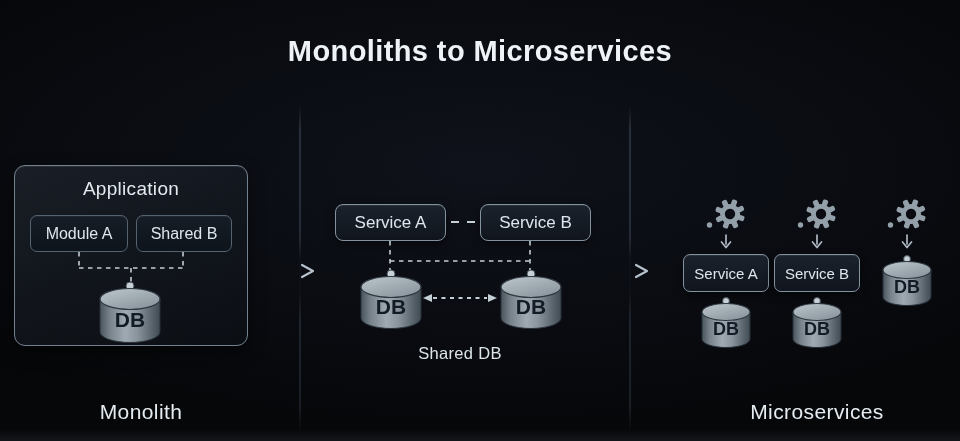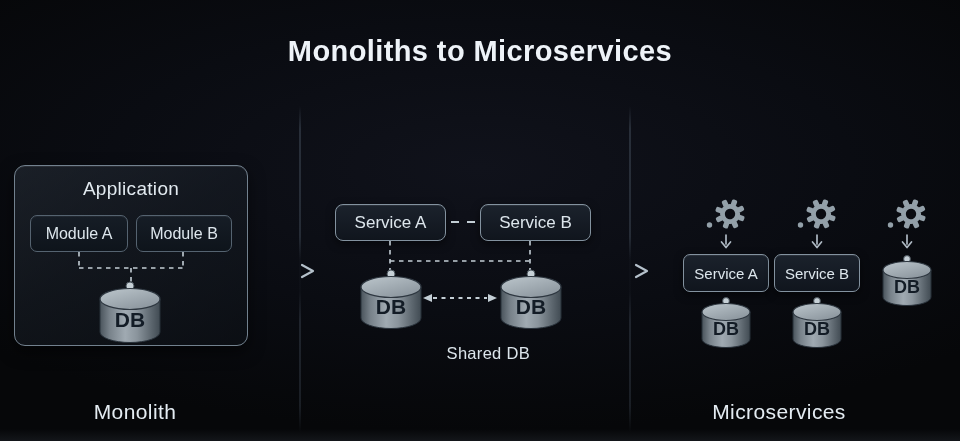--- a/index.html
+++ b/index.html
@@ -46,21 +46,21 @@
   }
   .service-box{font-size:17px;}
   .micro-col{position:absolute;top:198px;width:100px;display:flex;flex-direction:column;align-items:center;}
   .micro-box{
     position:static;box-sizing:border-box;display:flex;align-items:center;justify-content:center;
     width:86px;height:38px;margin-top:4px;font-size:15px;color:#dde6ec;
     border-radius:7px;border:1.3px solid #83929f;
     background:linear-gradient(180deg,#1b222c 0%, #10151d 100%);
     box-shadow:inset 0 1px 0 rgba(255,255,255,0.07), 0 3px 8px rgba(0,0,0,0.5);
   }
-  .shared-label{position:absolute;left:390px;top:344px;width:140px;text-align:right;
+  .shared-label{position:absolute;left:390px;top:344px;width:140px;text-align:center;
     font-size:16.5px;color:#dce5eb;letter-spacing:0.3px;}
   .section-label{position:absolute;top:400px;font-size:21px;color:#e4ecf2;letter-spacing:0.4px;text-align:center;}
   .gear-svg{display:block;}
   .down-arrow{display:block;margin-top:2px;}
   svg text{font-family:"Liberation Sans", sans-serif;}
 </style>
 </head>
 <body>
 
 <div class="stage">
@@ -102,40 +102,40 @@
   </svg>
 
   <div class="section">
     <div class="app-box" style="left:14px;top:165px;width:234px;height:181px">
       <div class="app-title">Application</div>
     </div>
     <div class="box module-box" style="left:30px;top:215px;width:98px;height:37px">
       <span>Module A</span>
     </div>
     <div class="box module-box" style="left:136px;top:215px;width:96px;height:37px">
-      <span>Module B</span>
+      <span>Shared B</span>
     </div>
 
     <svg class="abs" style="left:70px;top:252px" width="122" height="36" viewBox="0 0 122 36">
       <g fill="none" stroke="#c3ced5" stroke-width="1.6" stroke-dasharray="4.5 4.5">
         <path d="M9 0 V16"></path>
         <path d="M113 0 V16"></path>
         <path d="M9 16 H113"></path>
         <path d="M61 16 V31"></path>
       </g>
     </svg>
 
     <svg class="abs" style="left:97px;top:280px" width="66" height="68" viewBox="0 0 66 68">
       <circle cx="33" cy="6" r="4" fill="#c6d0d6" stroke="#49535b" stroke-width="1"></circle>
       <path d="M3 19 V52 A30 10.5 0 0 0 63 52 V19 Z" fill="url(#cylBody)" stroke="#29323b" stroke-width="1"></path>
       <ellipse cx="33" cy="19" rx="30" ry="10.5" fill="url(#cylTop)" stroke="#2e3740" stroke-width="1.2"></ellipse>
       <text x="33" y="47" text-anchor="middle" font-size="21" font-weight="bold" fill="#131c26">DB</text>
     </svg>
 
-    <div class="section-label" style="left:35px;width:200px">Monolith</div>
+    <div class="section-label" style="left:41px;width:200px">Monolith</div>
   </div>
 
   <div class="section">
     <div class="box service-box" style="left:335px;top:204px;width:111px;height:37px">
       <span>Service A</span>
     </div>
     <div class="box service-box" style="left:480px;top:204px;width:111px;height:37px">
       <span>Service B</span>
     </div>
 
@@ -263,17 +263,17 @@
         <path d="M2.5 8 L7 13.5 L11.5 8" stroke="#aeb9c3" stroke-width="1.7" stroke-linecap="round" stroke-linejoin="round" fill="none"></path>
       </svg>
       <svg style="margin-top:4px" width="54" height="56" viewBox="0 0 54 56">
         <circle cx="27" cy="5" r="3.4" fill="#c6d0d6" stroke="#49535b" stroke-width="1"></circle>
         <path d="M3 16 V43 A24 8.5 0 0 0 51 43 V16 Z" fill="url(#cylBody)" stroke="#29323b" stroke-width="1"></path>
         <ellipse cx="27" cy="16" rx="24" ry="8.5" fill="url(#cylTop)" stroke="#2e3740" stroke-width="1.1"></ellipse>
         <text x="27" y="39" text-anchor="middle" font-size="18" font-weight="bold" fill="#131c26">DB</text>
       </svg>
     </div>
 
-    <div class="section-label" style="left:679px;width:200px">Microservices</div>
+    <div class="section-label" style="left:717px;width:200px">Microservices</div>
   </div>
 
   <div class="floor"></div>
 </div>
 
 </body></html>

